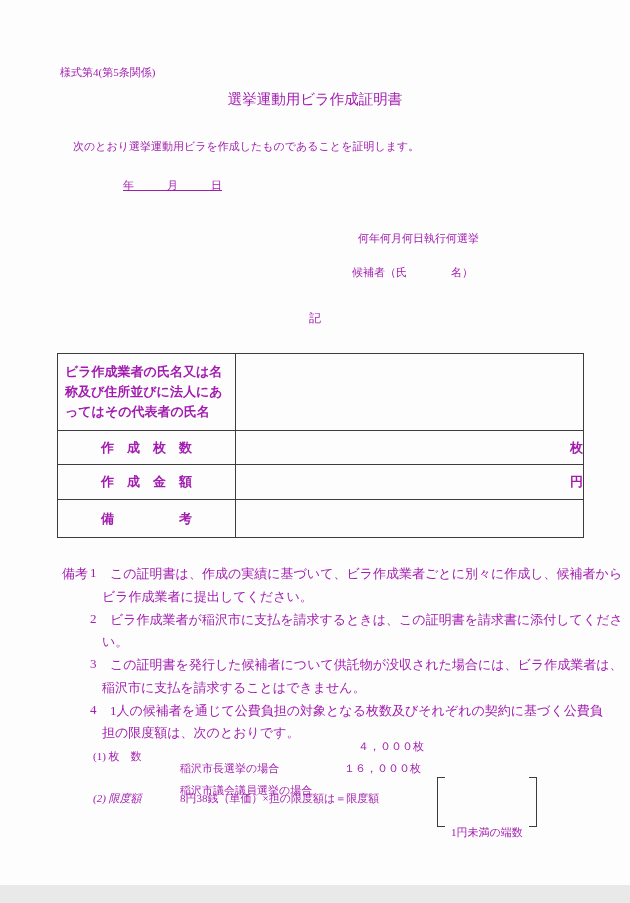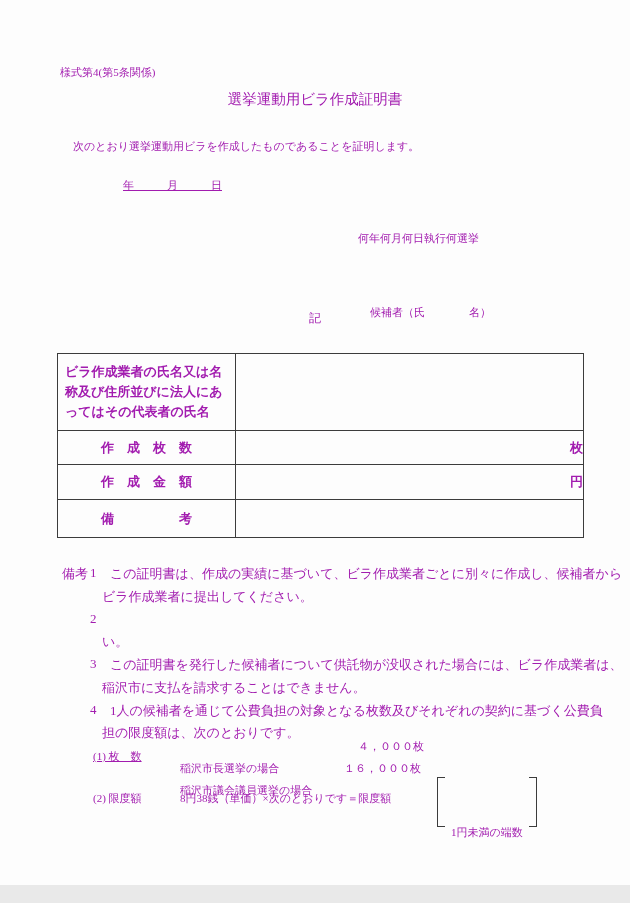--- a/index.html
+++ b/index.html
@@ -66,21 +66,21 @@
   <div class="abs fs11" style="left:60px;top:66px;">様式第4(第5条関係)</div>
 
   <div class="abs fs14 center-line" style="top:90px;">選挙運動用ビラ作成証明書</div>
 
   <div class="abs fs11" style="left:73px;top:140px;">次のとおり選挙運動用ビラを作成したものであることを証明します。</div>
 
   <div class="abs fs11" style="left:123px;top:179px;text-decoration:underline;">年　　　月　　　日</div>
 
   <div class="abs fs11" style="left:358px;top:232px;">何年何月何日執行何選挙</div>
 
-  <div class="abs fs11" style="left:370px;top:266px;margin-top:40px;">候補者（氏　　　　名）</div>
+  <div class="abs fs11" style="left:352px;top:266px;">候補者（氏　　　　名）</div>
 
   <div class="abs fs12 center-line" style="top:311px;">記</div>
 
   <table class="cert-table">
     <tbody>
         <tr class="row1">
       <td class="c1">
         <div class="label-multi">
           <div>ビラ作成業者の氏名又は名</div>
           <div>称及び住所並びに法人にあ</div>
@@ -107,47 +107,48 @@
   <div class="note-line" style="top:565px;">
     <span class="nl-label">備考</span>
     <span class="nl-num">1</span>
     <span class="nl-text">この証明書は、作成の実績に基づいて、ビラ作成業者ごとに別々に作成し、候補者から</span>
   </div>
   <div class="note-line" style="top:588px;">
     <span class="nl-cont">ビラ作成業者に提出してください。</span>
   </div>
   <div class="note-line" style="top:611px;">
     <span class="nl-num">2</span>
+    <span class="nl-text">ビラ作成業者が稲沢市に支払を請求するときは、この証明書を請求書に添付してくださ</span>
   </div>
   <div class="note-line" style="top:633px;">
     <span class="nl-cont">い。</span>
   </div>
   <div class="note-line" style="top:656px;">
     <span class="nl-num">3</span>
     <span class="nl-text">この証明書を発行した候補者について供託物が没収された場合には、ビラ作成業者は、</span>
   </div>
   <div class="note-line" style="top:679px;">
     <span class="nl-cont">稲沢市に支払を請求することはできません。</span>
   </div>
   <div class="note-line" style="top:702px;">
     <span class="nl-num">4</span>
     <span class="nl-text">1人の候補者を通じて公費負担の対象となる枚数及びそれぞれの契約に基づく公費負</span>
   </div>
   <div class="note-line" style="top:724px;">
     <span class="nl-cont">担の限度額は、次のとおりです。</span>
   </div>
 
-  <div class="abs fs11" style="left:93px;top:750px;text-decoration:underline;">(1) 枚　数</div>
+  <div class="abs fs11" style="left:93px;top:750px;">(1) 枚　数</div>
   <div class="abs fs11" style="left:180px;top:740px;margin-top:44px;">稲沢市議会議員選挙の場合</div>
   <div class="abs fs11" style="left:358px;top:740px;">４，０００枚</div>
   <div class="abs fs11" style="left:180px;top:762px;">稲沢市長選挙の場合</div>
   <div class="abs fs11" style="left:344px;top:762px;">１６，０００枚</div>
 
-  <div class="abs fs11" style="left:93px;top:792px;">(2) 限度額</div>
-  <div class="abs fs11" style="left:180px;top:792px;">8円38銭（単価）×次のとおりです＝限度額</div>
+  <div class="abs fs11" style="left:93px;top:792px;font-style:italic;">(2) 限度額</div>
+  <div class="abs fs11" style="left:180px;top:792px;">8円38銭（単価）×担の限度額は＝限度額</div>
 
   <div class="bracket-group">
     <div class="bracket-bar-l"></div>
     <div class="bracket-text">
       <div>1円未満の端数</div>
       <div>は切り捨て</div>
     </div>
     <div class="bracket-bar-r"></div>
   </div>
 

